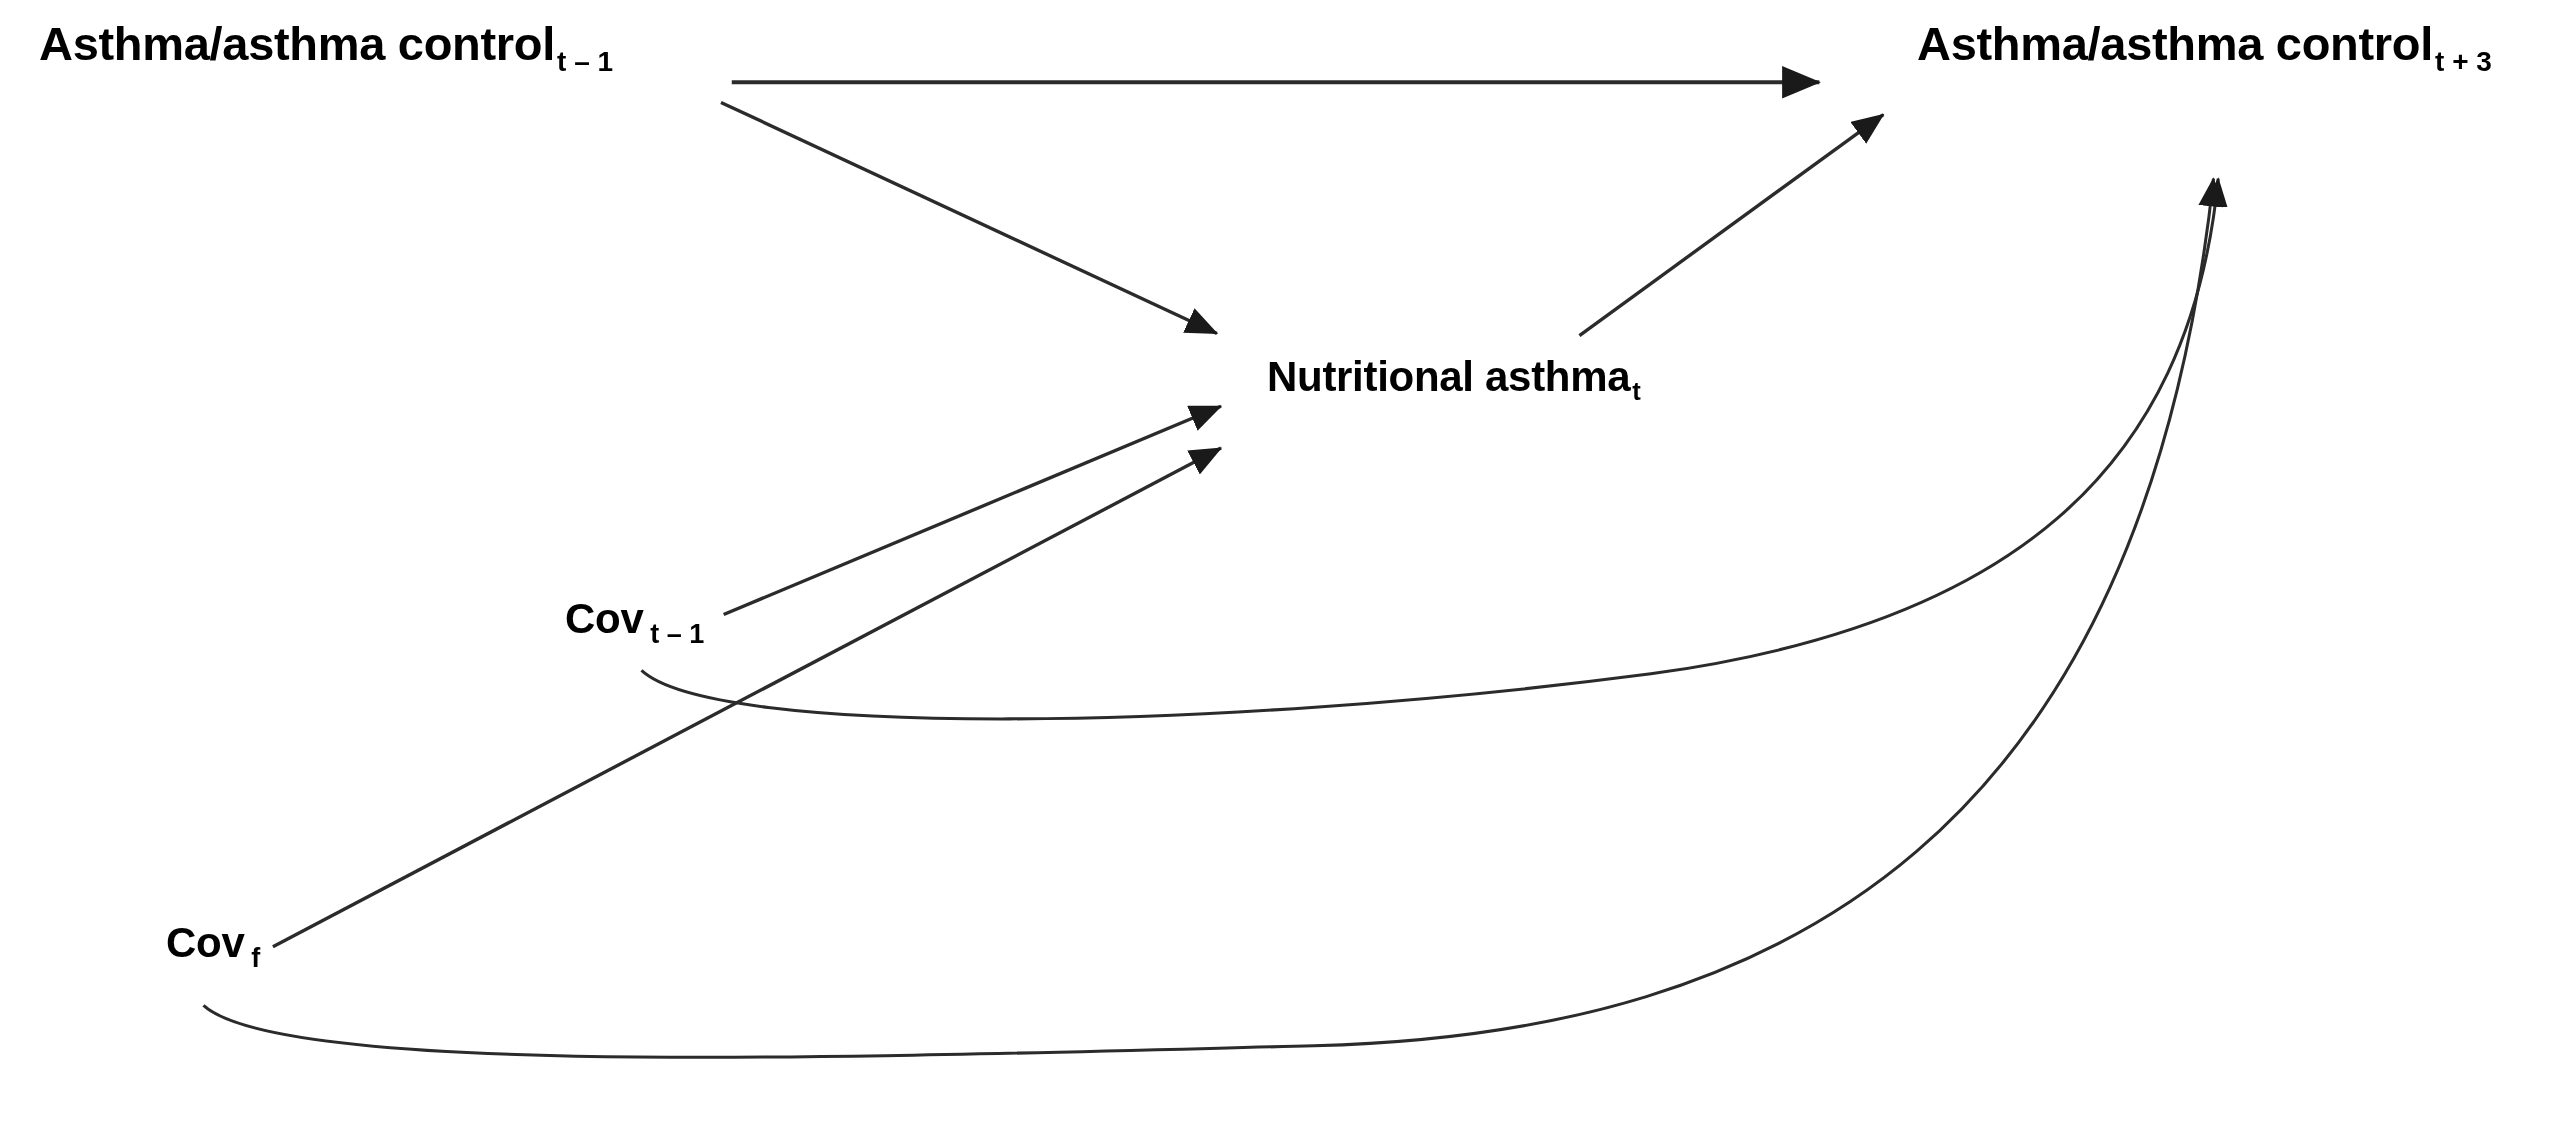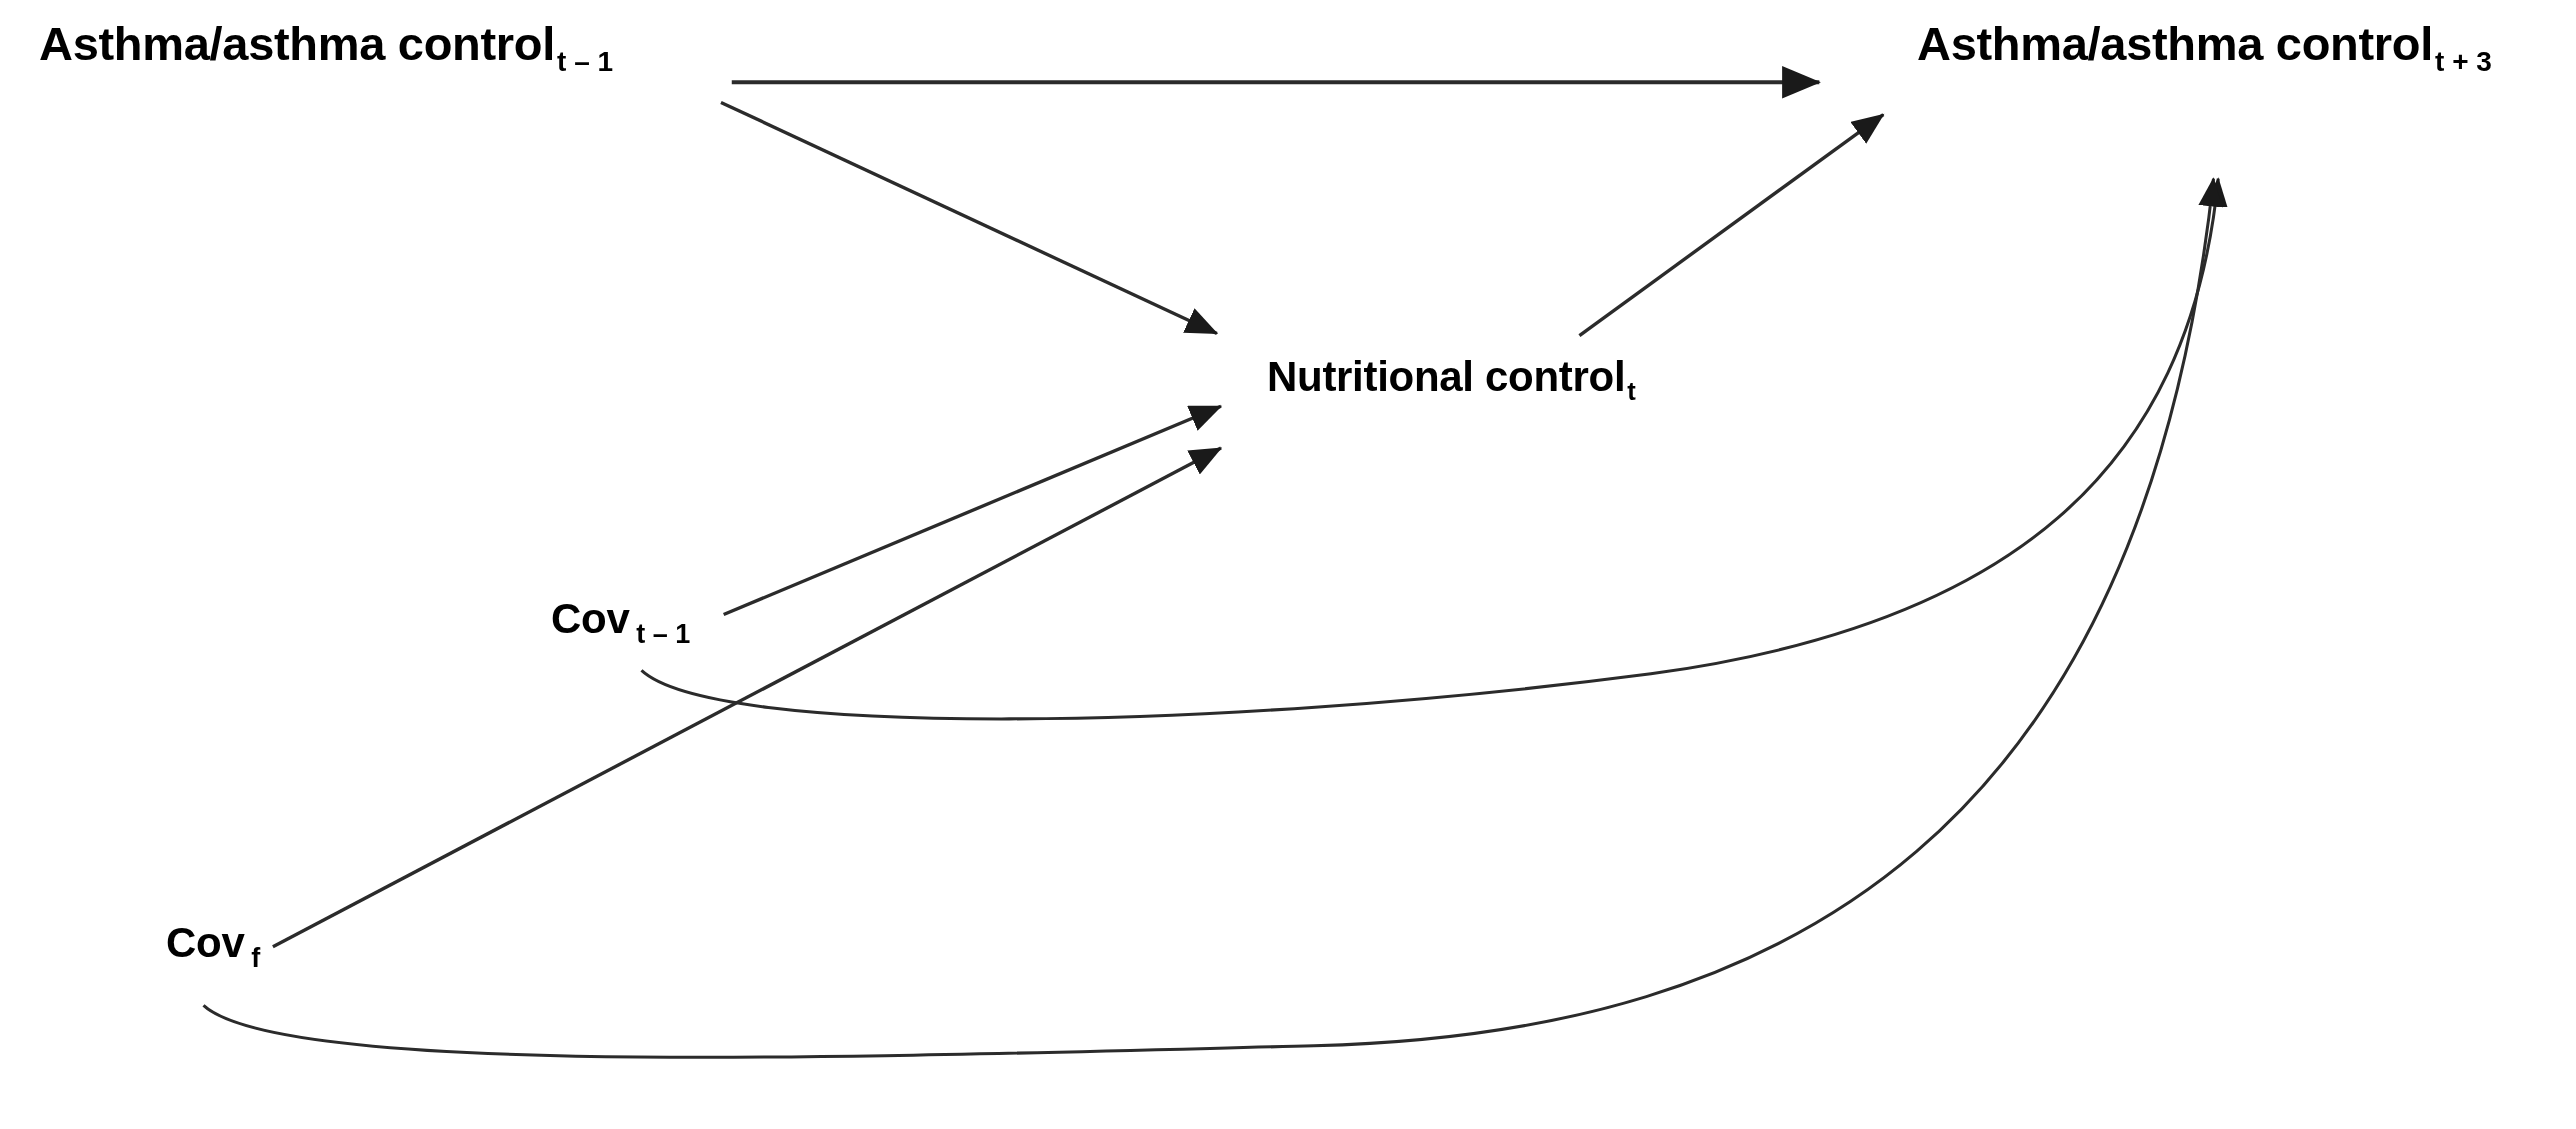--- a/index.html
+++ b/index.html
@@ -42,21 +42,21 @@
     padding-left: 2px;
     font-weight: bold;
   }
   #node-asthma-prev { left: 39px; top: 20px; }
   #node-asthma-prev .base { font-size: 47px; }
   #node-asthma-next { left: 1917px; top: 20px; }
   #node-asthma-next .base { font-size: 47px; }
   #node-nutritional { left: 1267px; top: 356px; }
   #node-nutritional .base { font-size: 42px; }
   #node-nutritional .sub { font-size: 25.6px; top: 9.4px; }
-  #node-cov-prev { left: 551px; top: 598px; }
+  #node-cov-prev { left: 565px; top: 598px; }
   #node-cov-prev .base { font-size: 42px; }
   #node-cov-prev .sub { font-size: 27px; top: 10px; padding-left: 6.7px; }
   #node-cov-f { left: 166px; top: 922px; }
   #node-cov-f .base { font-size: 42px; }
   #node-cov-f .sub { font-size: 27px; top: 10px; padding-left: 6.7px; }
 </style>
 </head>
 <body>
 
 <div id="canvas">
@@ -99,21 +99,21 @@
 
   <div class="node-label" id="node-asthma-prev">
     <span class="base">Asthma/asthma control</span><span class="sub">t – 1</span>
   </div>
 
   <div class="node-label" id="node-asthma-next">
     <span class="base">Asthma/asthma control</span><span class="sub">t + 3</span>
   </div>
 
   <div class="node-label" id="node-nutritional">
-    <span class="base">Nutritional control</span><span class="sub">t</span>
+    <span class="base">Nutritional asthma</span><span class="sub">t</span>
   </div>
 
   <div class="node-label" id="node-cov-prev">
     <span class="base">Cov</span><span class="sub">t – 1</span>
   </div>
 
   <div class="node-label" id="node-cov-f">
     <span class="base">Cov</span><span class="sub">f</span>
   </div>
 

